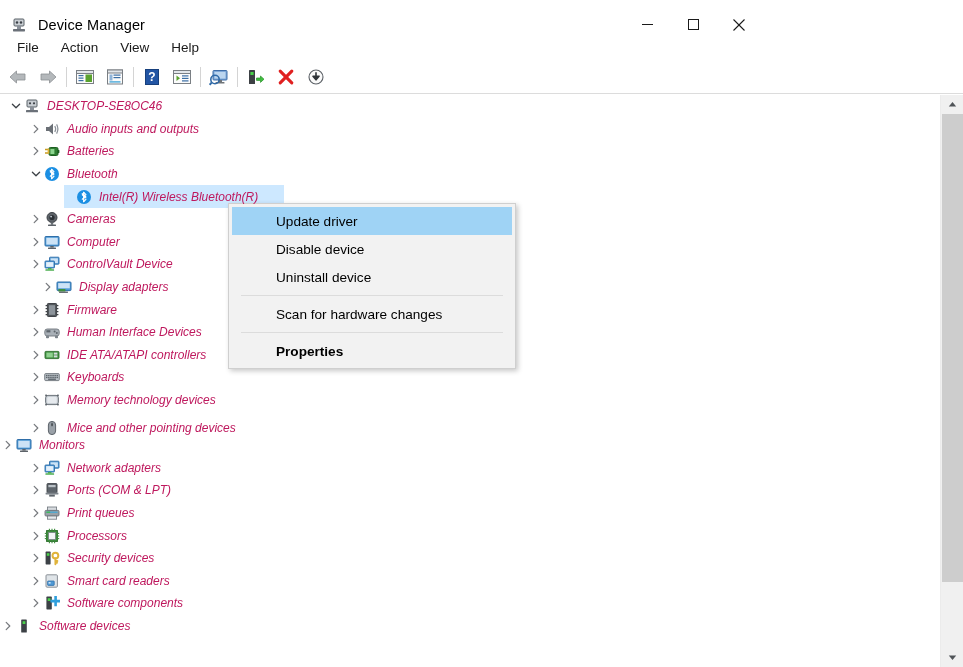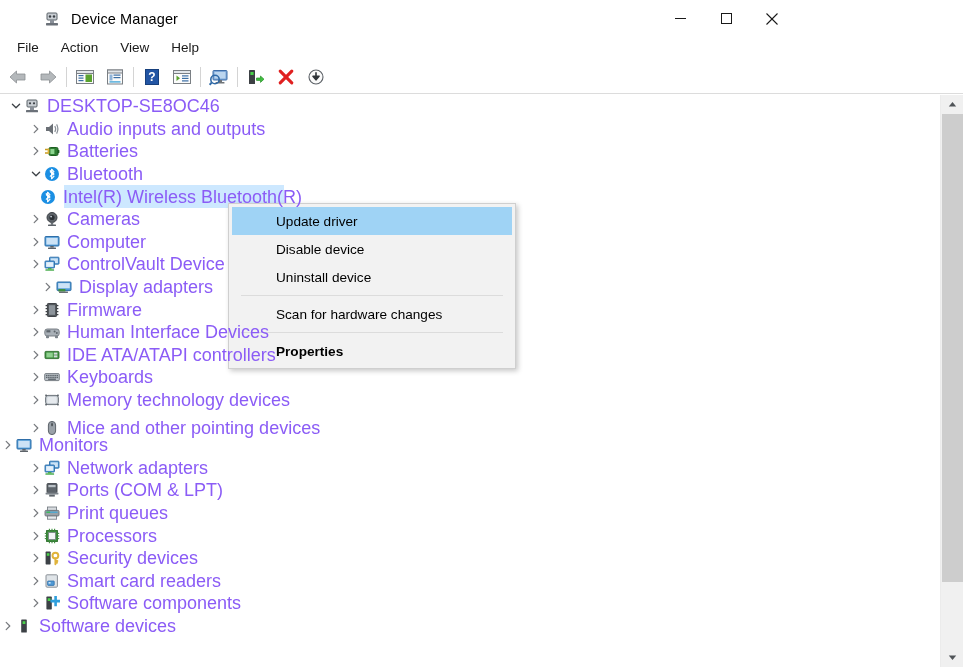--- a/index.html
+++ b/index.html
@@ -8,23 +8,23 @@
     background:#ffffff;
     font-family:"Liberation Sans", sans-serif;
     font-size:13.5px;
     color:#000000;
     -webkit-font-smoothing:antialiased;
   }
   #app{position:relative;width:963px;height:667px;background:#ffffff;}
 
   
   .titlebar{
-    position:absolute;left:0;top:2px;width:762px;height:33px;
+    position:absolute;left:0;top:8px;width:762px;height:33px;
     background:#ffffff;
-    display:flex;align-items:center;padding-left:33px;
+    display:flex;align-items:center;
   }
   .title-icon{
     width:16px;height:16px;margin-left:11px;margin-right:11px;
     position:relative;flex:none;
   }
   .title-text{
     font-size:14.5px;color:#000;letter-spacing:0.1px;
   }
   .win-controls{position:absolute;right:0;top:0;height:33px;display:flex;}
   .win-btn{
@@ -63,21 +63,21 @@
   .row{
     position:relative;height:22.6px;display:flex;align-items:center;
     white-space:nowrap;
   }
   .chev{
     width:16px;height:16px;flex:none;display:flex;align-items:center;justify-content:center;
     color:#4a4a4a;
   }
   .chev svg{display:block;}
   .devicon{width:16px;height:16px;flex:none;position:relative;margin-right:7px;}
-  .label{font-size:18px;color:#8b5cf6;line-height:1;}
+  .label{font-size:12px;color:#be185d;line-height:1;font-style:italic;}
   .row.selected .sel{
     position:absolute;left:0;right:0;top:0;bottom:0;background:#cde8ff;
   }
   .row .inner{position:relative;display:flex;align-items:center;z-index:2;}
 
   
   .scrollbar{
     position:absolute;right:0;top:95px;width:23px;height:572px;
     background:#f0f0f0;border-left:1px solid #ebebeb;box-sizing:border-box;
   }
@@ -295,21 +295,21 @@
               <circle cx="8" cy="8" r="7" fill="#1b8fe3"></circle>
               <path d="M6.3 4.7 L9.8 7.2 L6.3 10.2 M9.8 8.8 L6.3 5.8" fill="none" stroke="#ffffff" stroke-width="1.25" stroke-linecap="round" stroke-linejoin="round"></path>
               <path d="M7.7 3.4 L7.7 12.6" stroke="#ffffff" stroke-width="1.25" stroke-linecap="round"></path>
               <path d="M7.7 3.4 L9.9 5.6 M7.7 12.6 L9.9 10.4" stroke="#ffffff" stroke-width="1.25" stroke-linecap="round"></path>
             </svg></span>
           <span class="label">Bluetooth</span>
         </div>
       </div>
       <div class="row selected">
         <div class="sel" style="left: 64px; right: auto; width: 220px;"></div>
-        <div class="inner" style="padding-left: 24px;">
+        <div class="inner" style="padding-left: 60px;">
           <span class="chev"></span>
           <span class="devicon"><svg width="16" height="16" viewBox="0 0 16 16">
               <circle cx="8" cy="8" r="7" fill="#1b8fe3"></circle>
               <path d="M6.3 4.7 L9.8 7.2 L6.3 10.2 M9.8 8.8 L6.3 5.8" fill="none" stroke="#ffffff" stroke-width="1.25" stroke-linecap="round" stroke-linejoin="round"></path>
               <path d="M7.7 3.4 L7.7 12.6" stroke="#ffffff" stroke-width="1.25" stroke-linecap="round"></path>
               <path d="M7.7 3.4 L9.9 5.6 M7.7 12.6 L9.9 10.4" stroke="#ffffff" stroke-width="1.25" stroke-linecap="round"></path>
             </svg></span>
           <span class="label">Intel(R) Wireless Bluetooth(R)</span>
         </div>
       </div>

